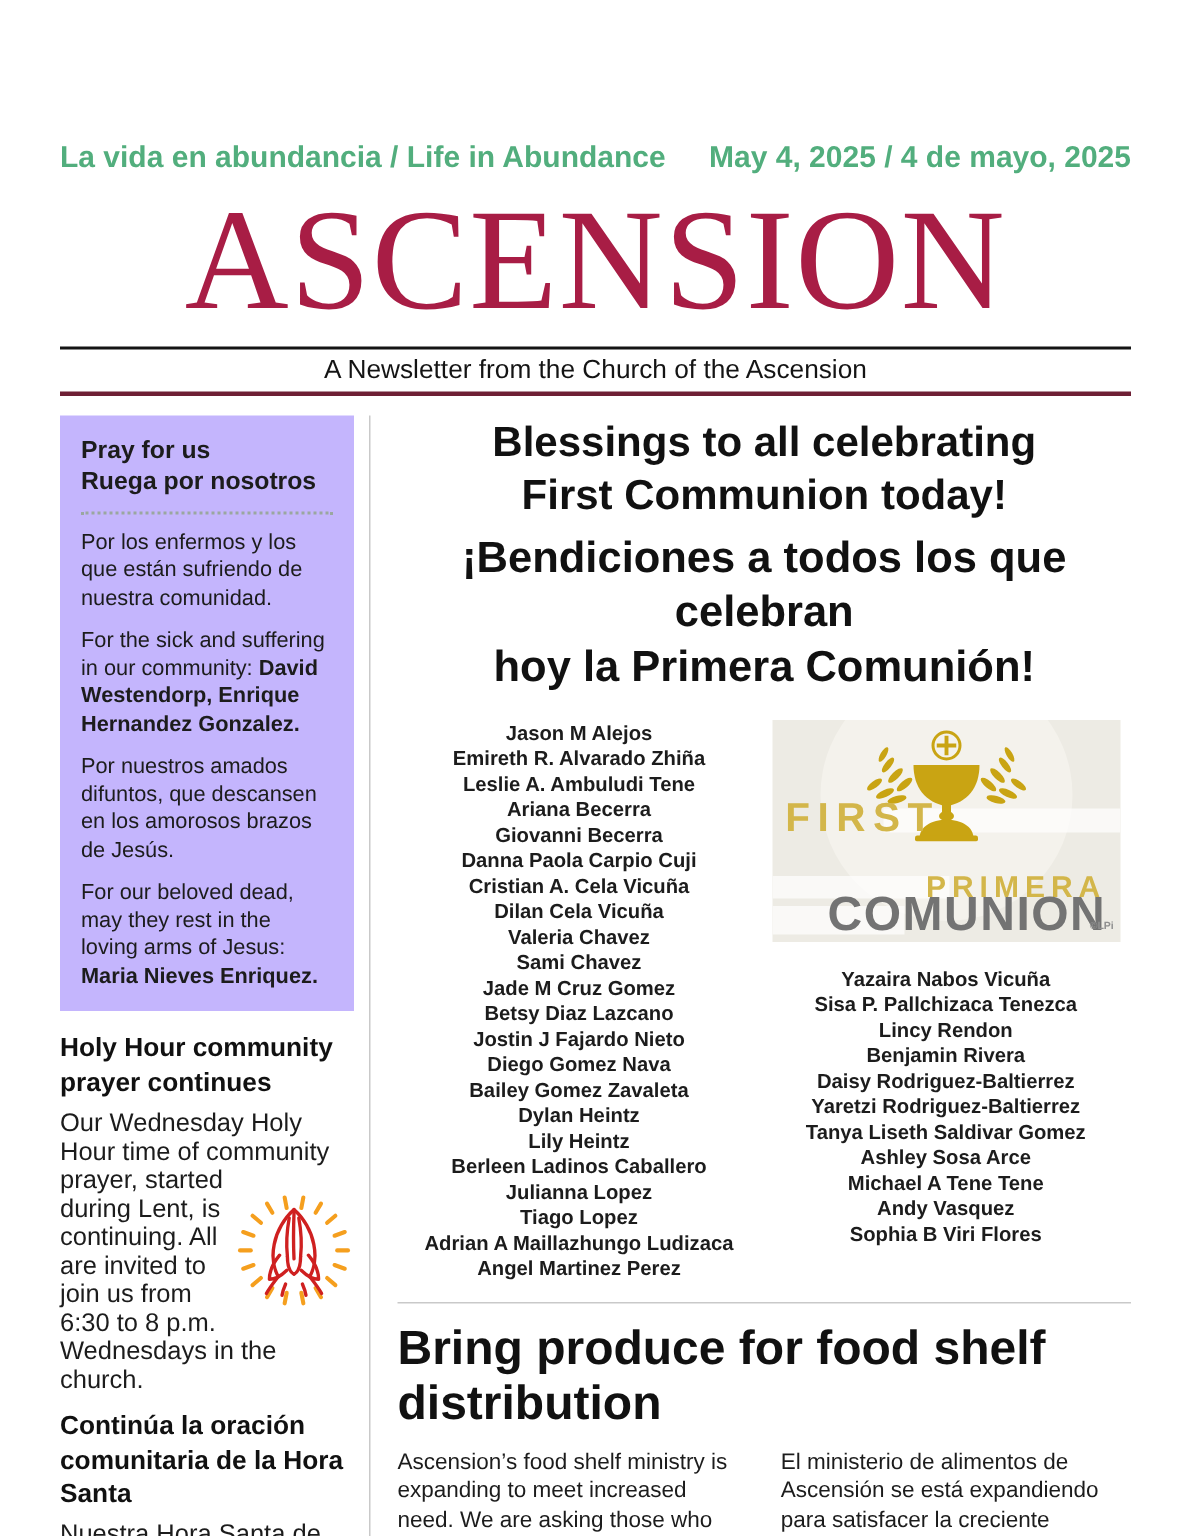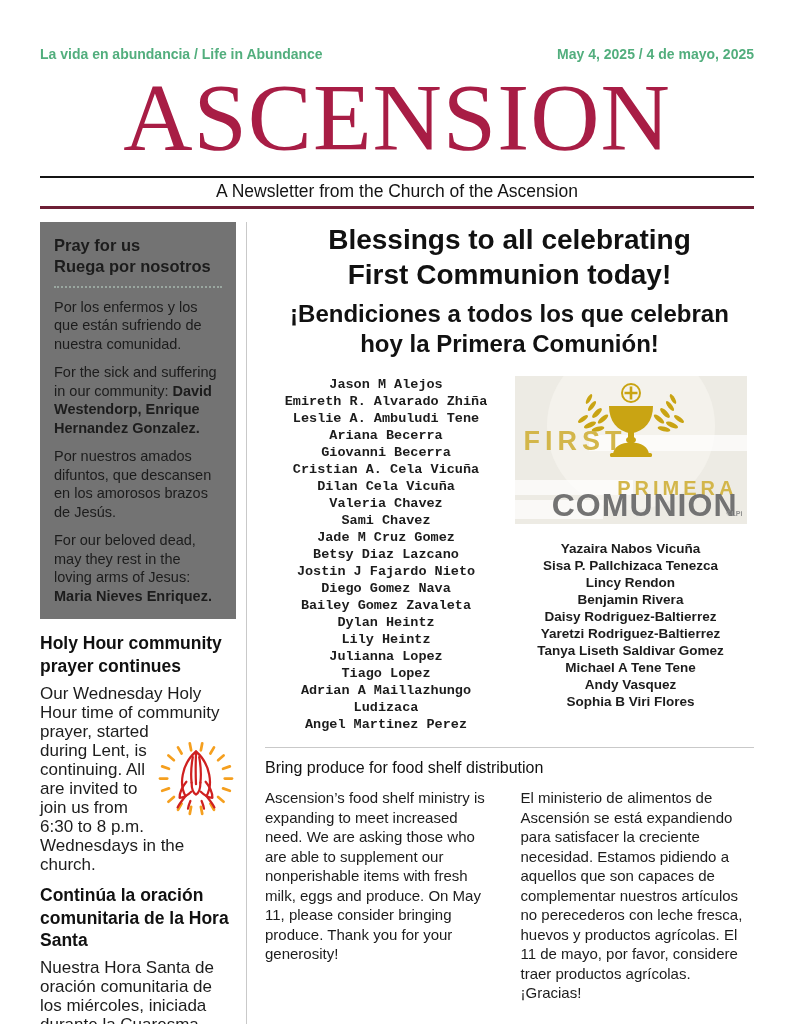--- a/index.html
+++ b/index.html
@@ -1,71 +1,71 @@
 <!DOCTYPE html>
 <html><head>
 <meta charset="utf-8">
 <style>
   * { margin:0; padding:0; box-sizing:border-box; }
   html,body { background:#ffffff; }
   body { font-family:"Liberation Sans", sans-serif; color:#1c1c1c; }
   .page { width:794px; height:1024px; padding:46px 40px 0 40px; overflow:hidden; position:relative; background:#fff; }
 
   
-  .topline { display:flex; justify-content:space-between; font-size:14px; font-weight:bold; color:#52ae7d; }
+  .topline { display:flex; justify-content:space-between; font-size:20px; font-weight:bold; color:#52ae7d;margin-top:48px; }
   .masthead-title { text-align:center; font-size:96px; font-weight:400; color:#a81d45; line-height:1.0; letter-spacing:1px; margin:8px 0 10px 0;font-family:Liberation Serif, serif; }
   .subtitle-band { border-top:2.5px solid #141414; border-bottom:3.5px solid #6e1f35; text-align:center; font-size:17.5px; padding:3px 0 4px 0; color:#141414; }
 
   
   .content { display:flex; margin-top:13px; }
   .sidebar { flex:0 0 207px; border-right:1px solid #c9c9c9; padding-right:10px; }
   .main { flex:1; padding-left:18px; }
 
   
-  .pray-box { background:#737373; padding:13px 14px 14px 14px; margin-bottom:13px; }
+  .pray-box { background:#c4b5fd; padding:13px 14px 14px 14px; margin-bottom:13px; }
   .pray-title { font-size:16.5px; font-weight:bold; line-height:1.3; }
   .pray-title-es { font-size:16.5px; font-weight:bold; line-height:1.3; }
   .pray-dots { border-bottom:2px dotted #9aa7a0; margin:8px 0 10px 0; }
   .pray-box .list-para { font-size:14.5px; line-height:18.5px; margin-bottom:10px; }
   .pray-box .list-para:last-child { margin-bottom:0; }
   .pray-box .list-para b { font-weight:bold; }
 
   .side-heading { font-size:17.5px; font-weight:bold; line-height:1.3; margin:2px 0 6px 0; color:#111; }
   .side-para { font-size:17px; line-height:19px; margin-bottom:10px; }
 
   
   .float-pusher { float:right; width:0; height:46px; }
   .hands-wrap { float:right; clear:right; width:80px; height:94px; margin:0 0 2px 4px; }
   .hands-wrap svg { width:100%; height:100%; }
 
   
   .bless-title { text-align:center; font-size:28px; font-weight:bold; line-height:1.25; color:#111; }
-  .bless-title-es { text-align:center; font-size:24px; font-weight:bold; line-height:1.25; margin:7px 0 17px 0; color:#111; }
+  .bless-title-es { text-align:center; font-size:29px; font-weight:bold; line-height:1.25; margin:7px 0 17px 0; color:#111; }
   .names-wrap { display:flex; }
   .names-col { text-align:center; font-size:13.5px; font-weight:bold; line-height:17px; }
-  .names-col-1 { flex:0 0 242px;font-family:Liberation Mono, monospace; }
+  .names-col-1 { flex:0 0 242px; }
   .names-col-2 { flex:1; }
 
   
   .fc-graphic { position:relative; width:232px; height:148px; margin:0 auto 16px auto; background:#edebe4; overflow:hidden; }
   .fc-arch { position:absolute; left:50%; top:-34px; transform:translateX(-50%); width:168px; height:168px; border-radius:50%; background:#f4f2ec; }
   .fc-bar { position:absolute; background:rgba(255,255,255,0.7); }
   .fc-bar-1 { left:74px; top:59px; right:0; height:16px; }
   .fc-bar-2 { left:0; top:104px; width:118px; height:15px; }
   .fc-bar-3 { left:0; top:124px; width:88px; height:19px; }
   .fc-chalice { position:absolute; left:50%; top:5px; transform:translateX(-50%); width:160px; height:76px; }
   .fc-first    { position:absolute; left:9px;  top:57px;  font-size:27px; letter-spacing:5px; color:#d3b64a; }
   .fc-communion{ position:absolute; left:7px;  top:75px;  font-size:30px; font-weight:800; letter-spacing:0.5px; color:#c9a413; }
   .fc-primera  { position:absolute; right:9px; top:104px; font-size:20px; letter-spacing:4px; color:#d3b64a; }
   .fc-comunion { position:absolute; right:9px; top:121px; font-size:32px; font-weight:800; letter-spacing:1px; color:#737373; }
   .fc-credit   { position:absolute; right:4px; bottom:2px; font-size:7px; font-weight:bold; color:#8f8f8f; }
 
   
   .produce-divider { border-top:1px solid #c9c9c9; margin-top:14px; }
-  .produce-title { font-size:16px; font-weight:normal; margin:11px 0 11px 0; color:#111; }
+  .produce-title { font-size:32px; font-weight:bold; margin:11px 0 11px 0; color:#111; }
   .produce-cols { display:flex; gap:22px; }
   .produce-col { flex:1; font-size:15px; line-height:19.5px; }
 </style>
 </head>
 <body>
 
 <div class="page">
 
   <div class="topline">
     <span>La vida en abundancia / Life in Abundance</span>
@@ -151,31 +151,33 @@
         <div>hoy la Primera Comunión!</div>
       </div>
 
       <div class="names-wrap">
         <div class="names-col names-col-1">
             <div class="name-line">Jason M Alejos</div>
             <div class="name-line">Emireth R. Alvarado Zhiña</div>
             <div class="name-line">Leslie A. Ambuludi Tene</div>
             <div class="name-line">Ariana Becerra</div>
             <div class="name-line">Giovanni Becerra</div>
+            <div class="name-line">Danna Paola Carpio Cuji</div>
             <div class="name-line">Cristian A. Cela Vicuña</div>
             <div class="name-line">Dilan Cela Vicuña</div>
             <div class="name-line">Valeria Chavez</div>
             <div class="name-line">Sami Chavez</div>
             <div class="name-line">Jade M Cruz Gomez</div>
             <div class="name-line">Betsy Diaz Lazcano</div>
             <div class="name-line">Jostin J Fajardo Nieto</div>
             <div class="name-line">Diego Gomez Nava</div>
             <div class="name-line">Bailey Gomez Zavaleta</div>
             <div class="name-line">Dylan Heintz</div>
             <div class="name-line">Lily Heintz</div>
+            <div class="name-line">Berleen Ladinos Caballero</div>
             <div class="name-line">Julianna Lopez</div>
             <div class="name-line">Tiago Lopez</div>
             <div class="name-line">Adrian A Maillazhungo Ludizaca</div>
             <div class="name-line">Angel Martinez Perez</div>
           </div>
 
         <div class="names-col names-col-2">
           <div class="fc-graphic">
             <div class="fc-arch"></div>
             <div class="fc-bar fc-bar-1"></div>
@@ -212,20 +214,21 @@
             <div class="fc-credit">©LPi</div>
           </div>
           <div>
               <div class="name-line">Yazaira Nabos Vicuña</div>
               <div class="name-line">Sisa P. Pallchizaca Tenezca</div>
               <div class="name-line">Lincy Rendon</div>
               <div class="name-line">Benjamin Rivera</div>
               <div class="name-line">Daisy Rodriguez-Baltierrez</div>
               <div class="name-line">Yaretzi Rodriguez-Baltierrez</div>
               <div class="name-line">Tanya Liseth Saldivar Gomez</div>
+              <div class="name-line">Ashley Sosa Arce</div>
               <div class="name-line">Michael A Tene Tene</div>
               <div class="name-line">Andy Vasquez</div>
               <div class="name-line">Sophia B Viri Flores</div>
             </div>
         </div>
       </div>
 
       <div class="produce-divider"></div>
       <div class="produce-title">Bring produce for food shelf distribution</div>
       <div class="produce-cols">

